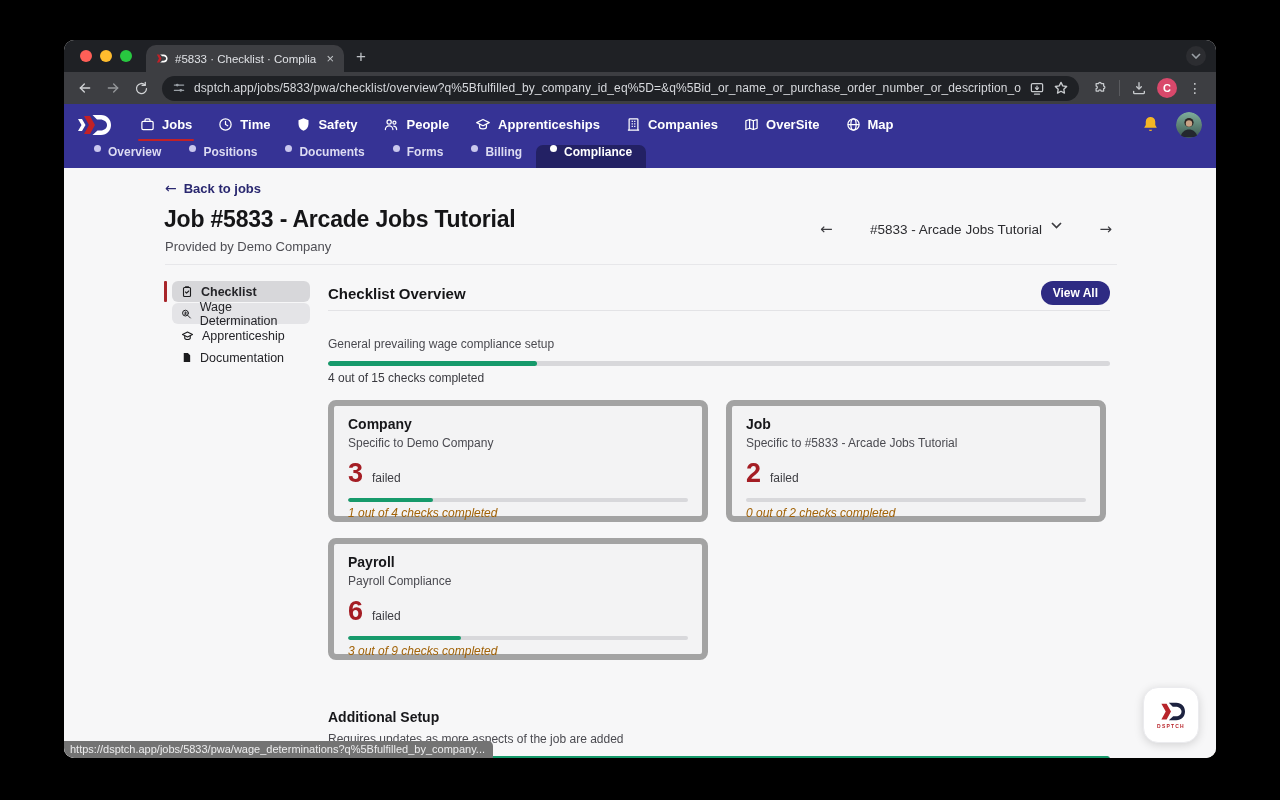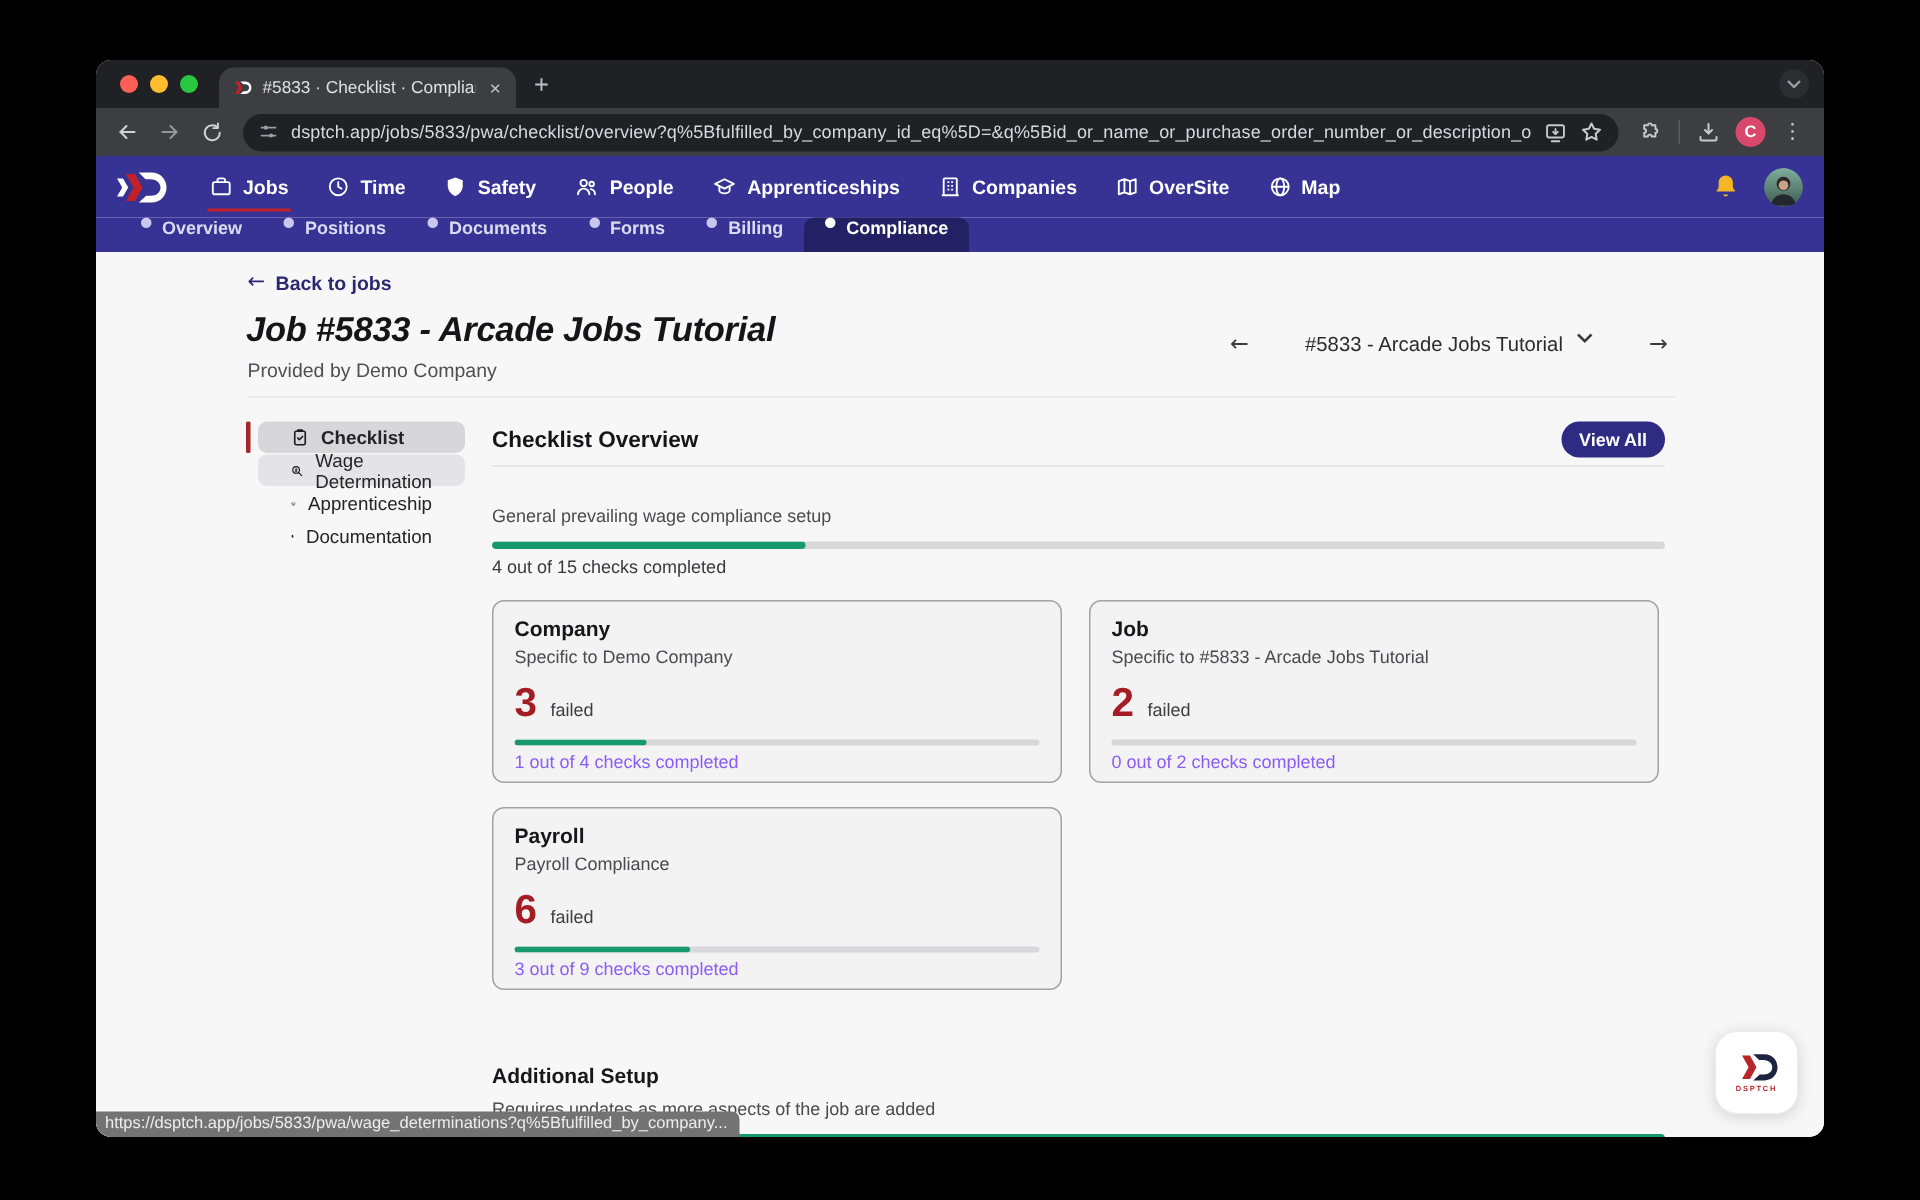--- a/index.html
+++ b/index.html
@@ -44,58 +44,58 @@
     padding:0 14px;}
   .subnav-item .sdot{width:7px;height:7px;border-radius:50%;background:#c9c7ee;}
   .subnav-item.active{background:#232164;border-radius:7px 7px 0 0;color:#fff;}
   .subnav-item.active .sdot{background:#fff;}
   
   .content{position:relative;width:1152px;height:590px;background:#f7f7f8;}
   .back-link{position:absolute;left:101px;top:12px;display:flex;align-items:center;gap:7px;
     color:#2a2870;font-size:13px;font-weight:600;}
   .back-arrow{font-family:"DejaVu Sans",sans-serif;font-size:14px;font-weight:400;}
   .page-title{position:absolute;left:100px;top:38px;font-size:23px;font-weight:800;color:#151517;
-    letter-spacing:-.2px;font-style:italic;}
+    letter-spacing:-.2px;}
   .page-sub{position:absolute;left:101px;top:71px;font-size:13px;color:#4e4e54;}
   .job-selector{position:absolute;left:756px;top:50px;width:292px;height:22px;display:flex;
     align-items:center;justify-content:space-between;color:#333338;}
   .sel-arrow{font-family:"DejaVu Sans",sans-serif;font-size:15px;color:#3c3c40;}
   .sel-value{display:flex;align-items:flex-start;gap:9px;font-size:13.5px;color:#2c2c30;font-weight:500;}
   .head-divider{position:absolute;left:101px;right:99px;top:96px;height:1px;background:#e7e7ea;}
   
   .side{position:absolute;left:108px;top:113px;width:138px;display:flex;flex-direction:column;gap:1px;}
-  .side-item{display:flex;align-items:center;gap:8px;height:21px;padding:0 22px;border-radius:6px;
+  .side-item{display:flex;align-items:center;gap:8px;height:21px;padding:0 9px;border-radius:6px;
     font-size:12.5px;color:#242428;position:relative;font-weight:500;}
   .side-item.active{background:#d7d7da;font-weight:700;}
   .side-item.active::before{content:"";position:absolute;left:-8px;top:0;bottom:0;width:3px;
     background:#a8262b;border-radius:1px;}
   .side-item.hover{background:#e4e4e7;}
   
   .main{position:absolute;left:264px;top:113px;width:782px;}
   .main-head{position:absolute;top:0;left:0;right:0;display:flex;align-items:center;justify-content:space-between;gap:40px;}
   .main-title{font-size:15px;font-weight:700;color:#151517;}
   .viewall-btn{background:#2e2b83;color:#fff;font-size:12px;font-weight:600;border:none;
     border-radius:12px;padding:4px 12px;height:24px;display:flex;align-items:center;}
   .main-divider{position:absolute;top:29px;left:0;right:0;height:1px;background:#e3e3e6;}
   .section{position:absolute;left:0;right:0;}
   .sec-title{font-size:14px;font-weight:700;color:#17171a;}
   .sec-desc{font-size:12px;color:#4a4a50;margin-top:7px;}
   .bar{height:5px;background:#d8d8db;border-radius:3px;margin-top:10px;overflow:hidden;}
   .bar-fill{height:100%;background:#169a6b;border-radius:3px;}
   .sec-caption{font-size:12px;color:#39393f;margin-top:5px;}
   .cards{position:absolute;top:119px;left:0;display:grid;grid-template-columns:380px 380px;
     grid-auto-rows:122px;column-gap:18px;row-gap:16px;}
-  .card{background:#f3f3f4;border:1px solid #a3a3a3;border-radius:8px;padding:10px 14px;box-sizing:border-box;}
+  .card{background:#f3f3f4;border:6px solid #a3a3a3;border-radius:8px;padding:10px 14px;box-sizing:border-box;}
   .card-title{font-size:14px;font-weight:700;color:#17171a;}
   .card-sub{font-size:12px;color:#4a4a50;margin-top:4px;}
   .fail-row{display:flex;align-items:baseline;gap:9px;margin-top:10px;}
   .fail-num{font-size:27px;font-weight:800;color:#a41d24;line-height:26px;}
   .fail-label{font-size:12px;color:#3d3d42;}
   .card .bar{height:4px;margin-top:12px;}
-  .card-caption{font-size:12px;color:#8b5cf6;margin-top:4px;}
+  .card-caption{font-size:12px;color:#a16207;margin-top:4px;font-style:italic;}
   .sec-onboarding{top:49px;}
   .sec-additional{top:428px;}
   
   .status-tip{position:absolute;left:0;bottom:0;background:#737373;color:#ededee;font-size:11px;
     padding:2px 8px 3px 6px;border-radius:0 5px 0 0;white-space:nowrap;z-index:5;}
   .fab{position:absolute;left:1079px;top:519px;width:54px;height:54px;background:#fff;border:1px solid #ebebee;
     border-radius:15px;box-shadow:0 2px 10px rgba(0,0,0,.15);display:flex;flex-direction:column;
     align-items:center;justify-content:center;gap:1px;}
   .fab-label{font-size:5px;font-weight:800;color:#b8252b;letter-spacing:1.2px;}
 </style>

